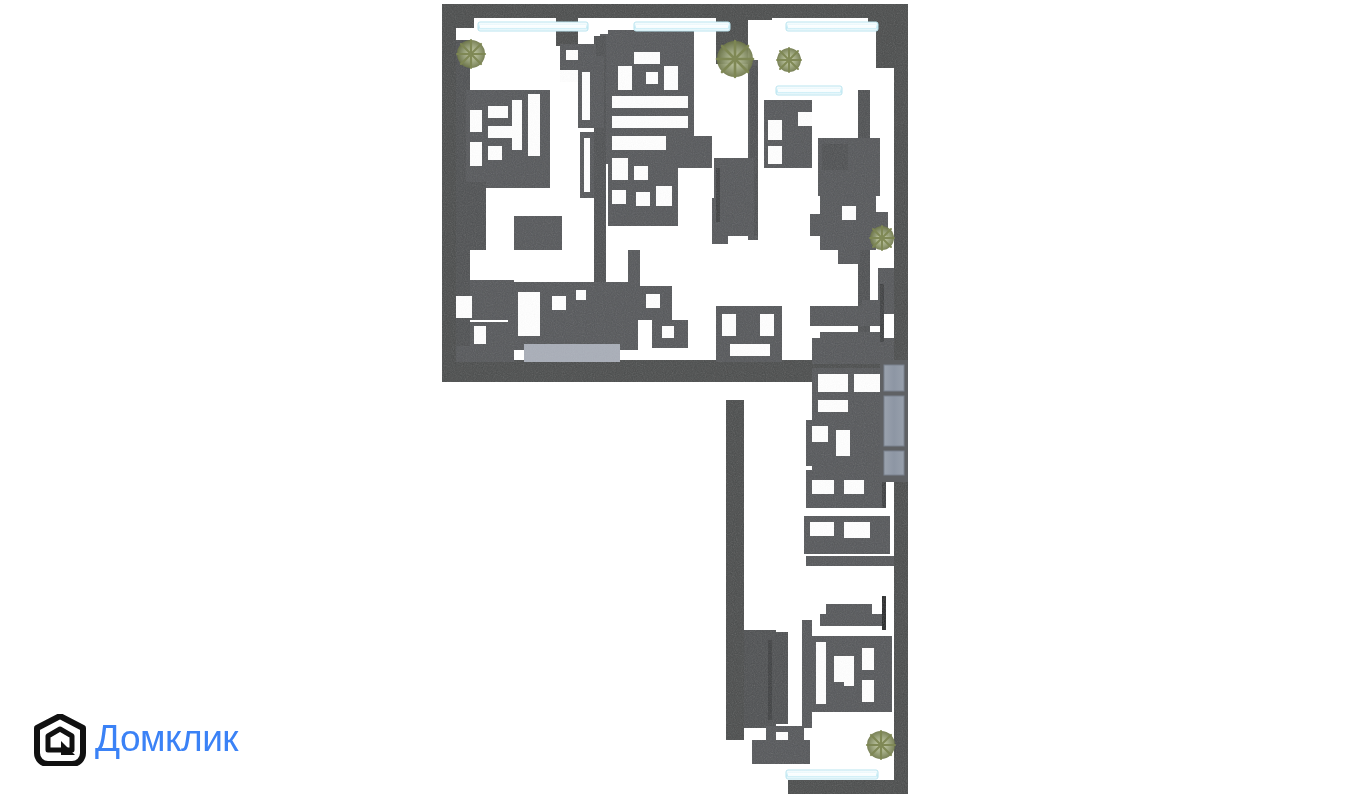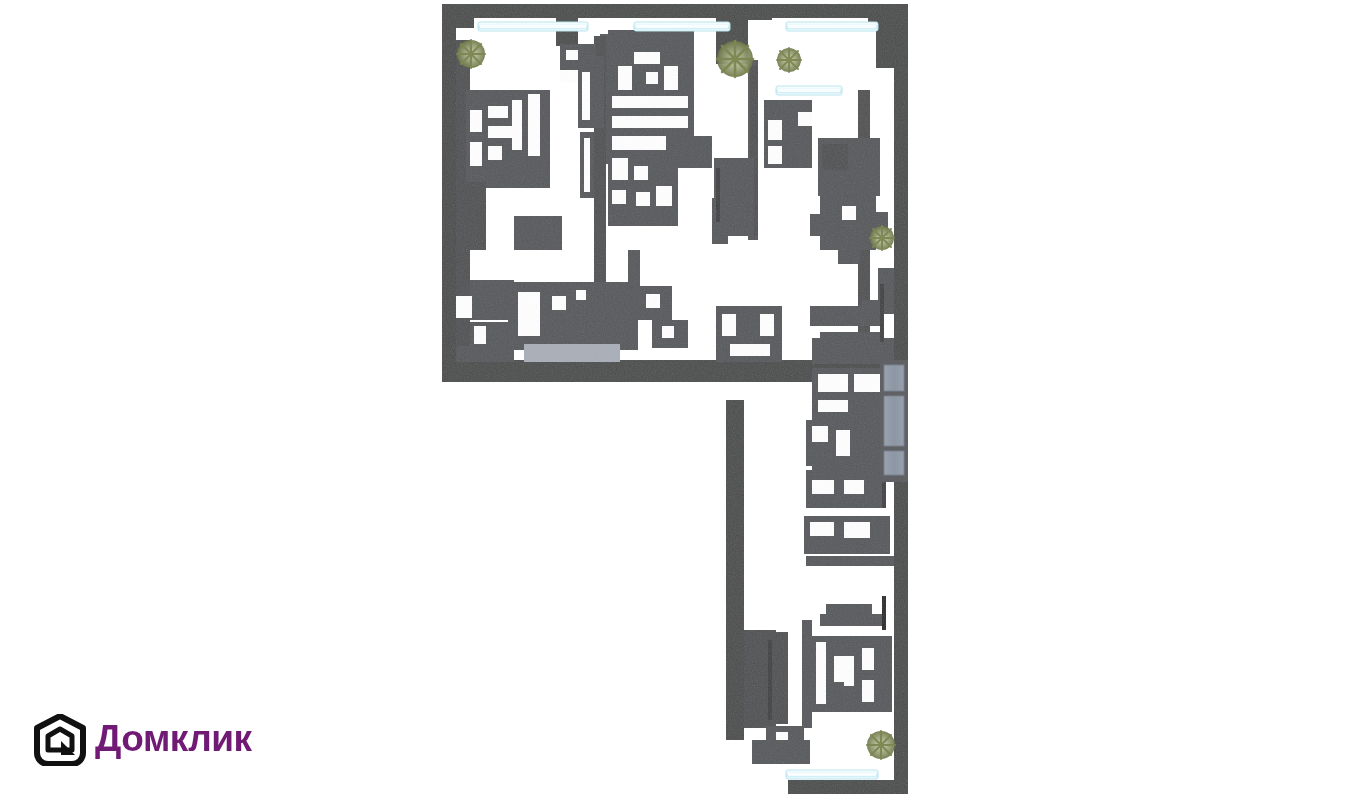--- a/index.html
+++ b/index.html
@@ -31,24 +31,24 @@
     gap:9px;
     user-select:none;
   }
   #logo .mark{
     width:52px;height:52px;
     flex:0 0 52px;
     position:relative;
   }
   #logo .wordmark{
     font-family:"Liberation Sans", sans-serif;
-    font-weight:bold;
+    font-weight:normal;
     font-size:37px;
     letter-spacing:-0.5px;
-    color:#701a75;
+    color:#3b82f6;
     line-height:1;
     padding-bottom:3px;
   }
 </style>
 </head>
 <body>
 
 <div id="plan">
   <svg viewBox="0 0 1354 800" xmlns="http://www.w3.org/2000/svg">
     <defs>

